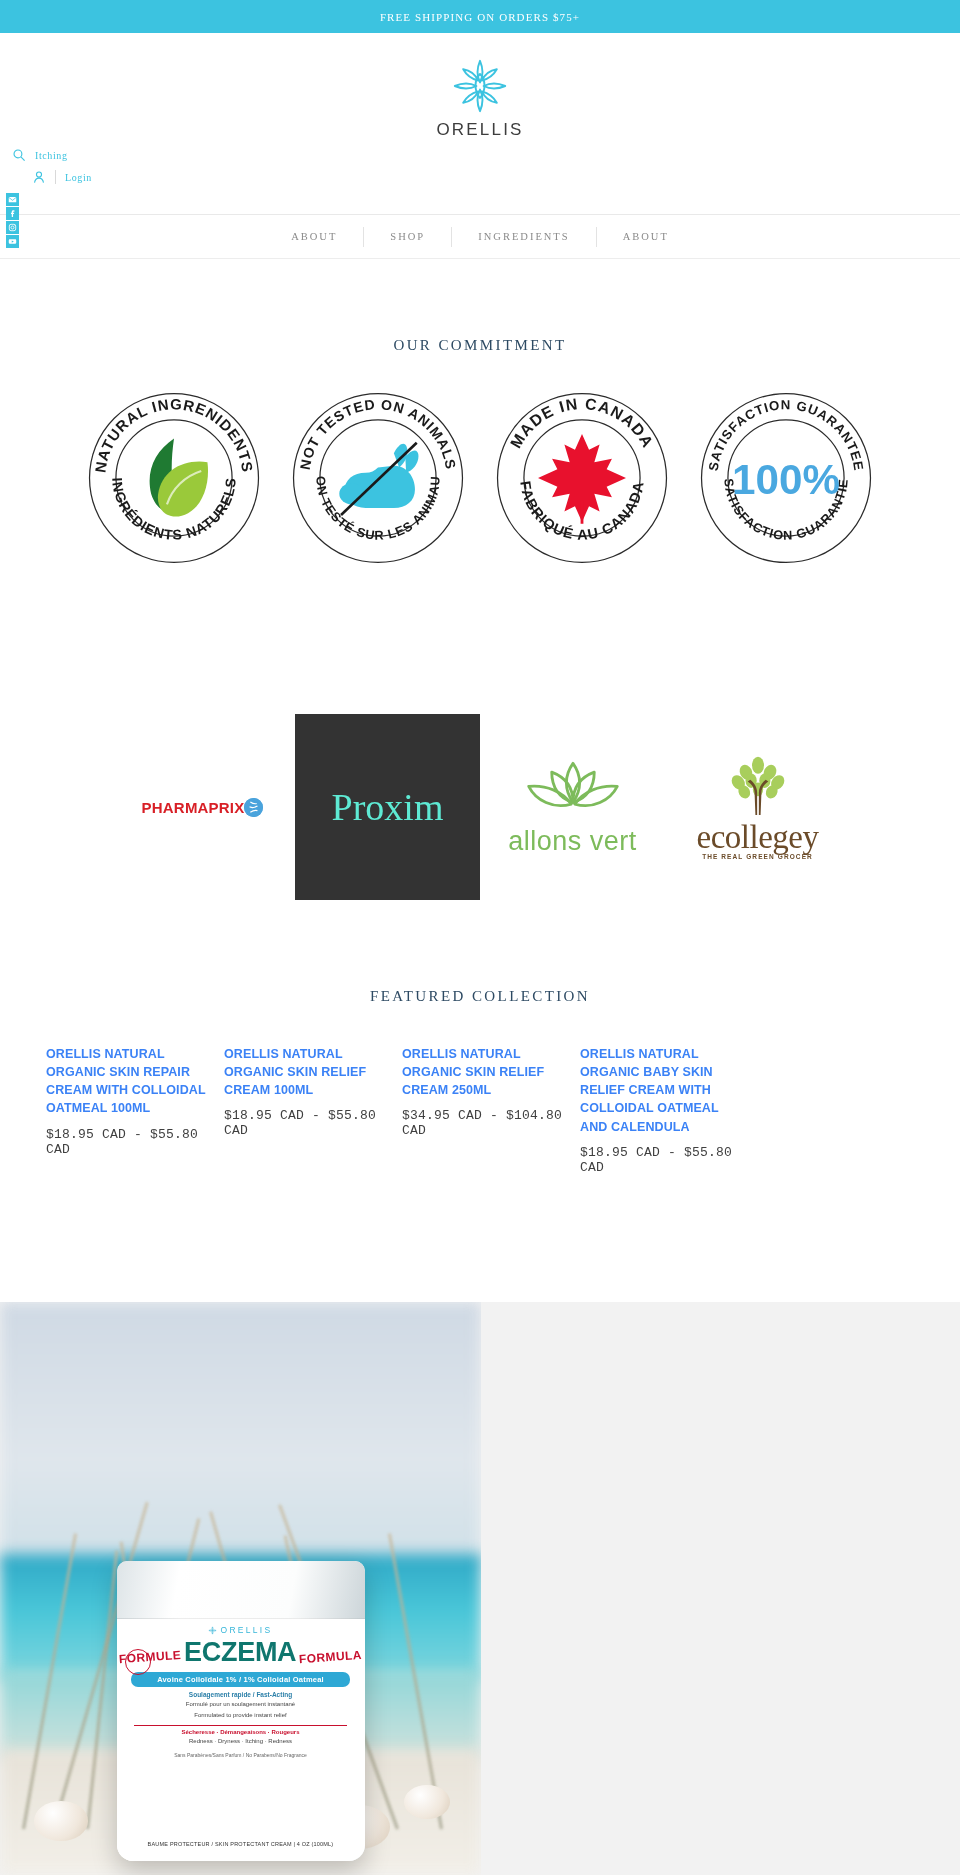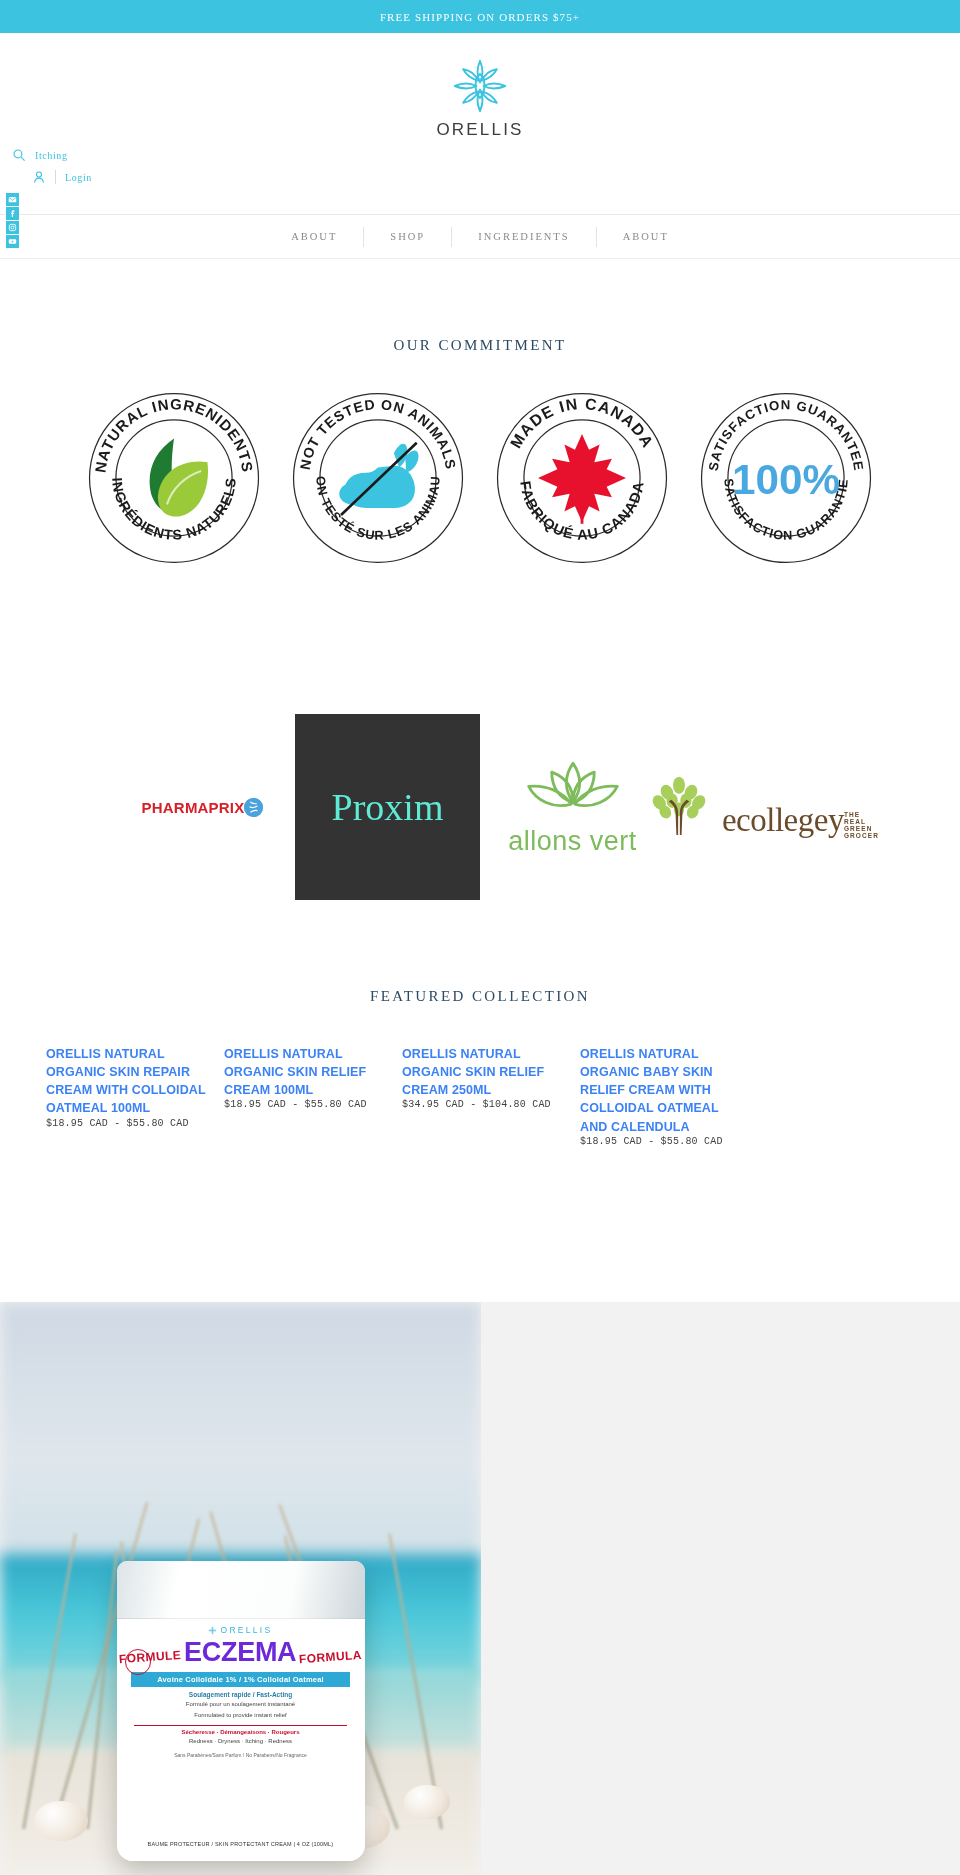--- a/index.html
+++ b/index.html
@@ -141,21 +141,21 @@
     display: flex; align-items: center;
   }
   .allons {
     display: flex; flex-direction: column; align-items: center; gap: 2px;
   }
   .allons-txt {
     font-family: "Liberation Sans", sans-serif;
     font-size: 27px; color: #7dbb5b; font-weight: 300;
     letter-spacing: .5px;
   }
-  .ecollegey { display: flex; flex-direction: row; align-items: flex-end; }
+  .ecollegey { display: flex; flex-direction: column; align-items: center; }
   .eco-txt {
     font-family: "Liberation Serif", serif;
     font-size: 33px; color: #6b4b29; letter-spacing: -.5px;
   }
   .eco-sub {
     font-family: "Liberation Sans", sans-serif;
     font-size: 6.5px; color: #6b4b29; font-weight: bold;
     letter-spacing: 1.1px; margin-top: -3px;
   }
 
@@ -169,22 +169,23 @@
   .product-title {
     font-family: "Liberation Sans", sans-serif;
     font-weight: bold;
     font-size: 12.5px;
     line-height: 1.45;
     color: #3b82f6;
     letter-spacing: .1px;
     cursor: pointer;
   }
   .product-price {
+    margin-top: 9px;
     font-family: "Liberation Mono", monospace;
-    font-size: 10px;
+    font-size: 13px;
     color: #3f3f3f;
     letter-spacing: .2px;
   }
 
   
   .hero {
     position: absolute; left: 0; top: 1302px;
     width: 960px; height: 573px;
     background: #f2f2f2;
   }
@@ -250,28 +251,29 @@
     width: 100%;
   }
   .lbl-formule {
     font-family: "Liberation Sans", sans-serif;
     font-weight: bold; font-size: 12px; color: #c8102e;
     letter-spacing: .4px;
     transform: rotate(-4deg);
   }
   .lbl-big {
     font-family: "Liberation Sans", sans-serif;
-    font-weight: bold; font-size: 27px; color: #6d28d9;
+    font-weight: bold; font-size: 27px; color: #0f766e;
     letter-spacing: -.3px;
   }
   .lbl-strip {
     margin-top: 4px; width: 94%;
     background: #2ea8d5; color: #fff;
     font-size: 7.5px; font-weight: bold; padding: 3px 0;
     letter-spacing: .2px;
+    border-radius: 7px;
   }
   .lbl-fast {
     margin-top: 4px; font-size: 6.5px; color: #2b7fa8; font-weight: bold;
   }
   .lbl-line { font-size: 6px; color: #444; margin-top: 2px; line-height: 1.5; }
   .lbl-redline {
     margin-top: 5px; width: 92%; border-top: 1px solid #c8102e;
     padding-top: 3px;
     font-size: 6px; color: #c8102e; font-weight: bold;
   }

